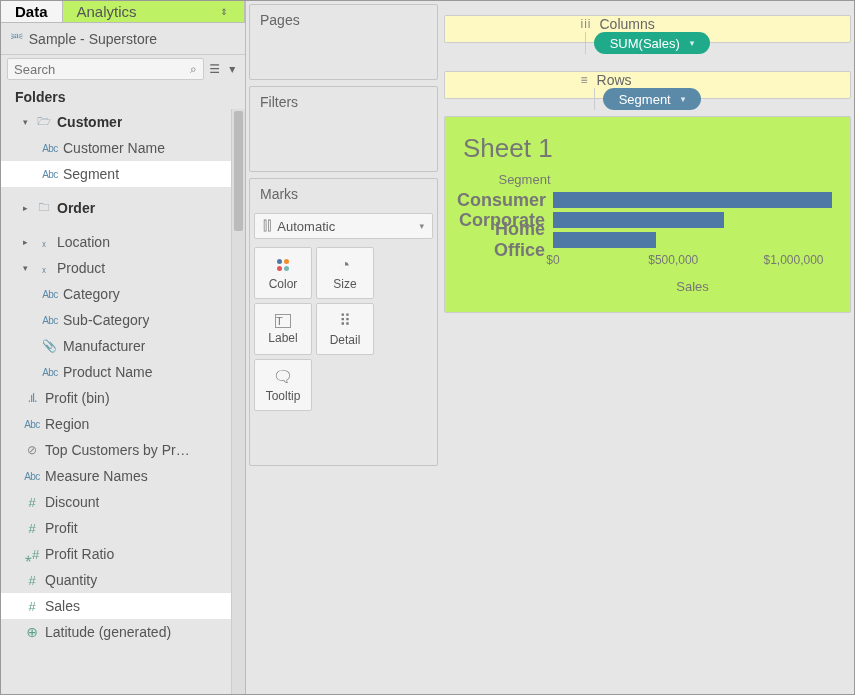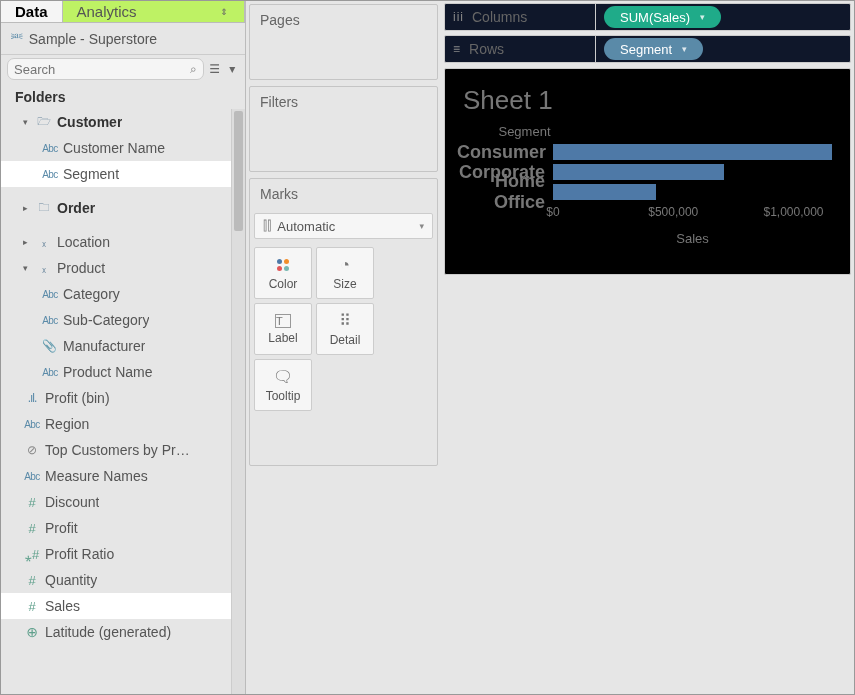--- a/index.html
+++ b/index.html
@@ -10,21 +10,21 @@
     .right { flex: 1; background: #e6e6e6; display: flex; flex-direction: column; }
     
     .tabs { display: flex; border-bottom: 1px solid #bbb; height: 22px; }
     .tab { padding: 4px 14px; font-size: 15px; color: #555; border-right: 1px solid #bbb; background: #bef264; cursor: pointer; display: flex; align-items: center; }
     .tab.active { font-weight: bold; color: #000; background: #f5f5f5; }
     .tab-chevron { width: 12px; display: flex; align-items: center; justify-content: center; font-size: 9px; color: #666; }
 
     .datasource { padding: 7px 10px; font-size: 14px; color: #555; display: flex; align-items: center; gap: 6px; border-bottom: 1px solid #ccc; }
     
     .search-row { display: flex; padding: 3px 6px; align-items: center; gap: 4px; }
-    .search-box { flex: 1; display:flex; align-items:center; background: #f5f5f5; border: 1px solid #ccc; border-radius: 7px; height: 22px; padding: 0 6px;}
+    .search-box { flex: 1; display:flex; align-items:center; background: #f5f5f5; border: 1px solid #ccc; border-radius: 2px; height: 22px; padding: 0 6px;}
     .search-box input { border: none; background: transparent; outline: none; font-size: 13px; color:#888; flex:1; }
     .toolbtn { width: 18px; height: 18px; display: flex; align-items: center; justify-content: center; color:#666; font-size:12px;}
     
     .section-header { font-weight: bold; font-size: 14px; padding: 6px 14px 4px; color:#333; }
     
     .tree { flex:1; overflow-y: hidden; position: relative; }
     .tree-inner { position:relative; }
     .row { display: flex; align-items: center; height: 26px; font-size: 14px; color: #555; padding-left: 8px; cursor: pointer; }
     .row.sel { background: #fff; }
     .caret { width: 12px; font-size: 9px; color: #666; display:inline-block; }
@@ -48,29 +48,29 @@
     .shelf-body { min-height: 50px; padding: 4px; }
     .pages-body { min-height: 44px; }
     .filters-body { min-height: 54px; }
 
     .marks-select { display: flex; align-items: center; border: 1px solid #ccc; border-radius:2px; background:#f6f6f6; margin:4px; height:26px; padding: 0 8px; font-size:13px; color:#555;}
     .marks-select .ms-text { flex:1; padding-left:6px;}
     .marks-grid { display:flex; flex-wrap:wrap; gap:4px; padding:4px; }
     .marks-cell { width: 58px; height:52px; border:1px solid #ccc; border-radius:2px; background:#f6f6f6; display:flex; flex-direction:column; align-items:center; justify-content:center; font-size:12px; color:#555; cursor:pointer;}
     .marks-cell .mi { font-size:16px; margin-bottom:3px; color:#777; height:18px; display:flex; align-items:center;}
 
-    .cols-row, .rows-row { display:flex; align-items:center; background:#0f172a; border:1px solid #ccc; margin:2px 3px; border-radius:2px; height:28px; }
+    .cols-row, .rows-row { display:flex; align-items:center; background:#fef9c3; border:1px solid #ccc; margin:14px 3px; border-radius:2px; height:28px;flex-direction:column; }
     .cr-label { width:150px; display:flex; align-items:center; padding-left:8px; font-size:14px; color:#666; gap:8px;}
     .pill { flex:0 0 auto; border-radius: 14px; height:22px; display:flex; align-items:center; padding: 0 16px; font-size:13px; color:#fff;}
     .pill.green { background:#1fab89;}
     .pill.blue { background:#5a8aa8;}
     .pill .tri { margin-left:10px; font-size:9px; opacity:.8;}
     .pill-zone { flex:1; border-left: 1px solid #ccc; display:flex; align-items:center; padding-left:8px; height:100%;}
 
-    .viz { margin:3px; background:#000000; border:1px solid #ccc; border-radius:2px; padding:12px 18px 28px 12px; }
+    .viz { margin:3px; background:#bef264; border:1px solid #ccc; border-radius:2px; padding:12px 18px 18px 12px; }
     .viz-title { font-size:26px; color:#777; padding:4px 6px 8px;}
     .chart { }
     .chart-header { text-align:center; font-size:13px; color:#777; margin-bottom:3px; }
     .chart-row { display:flex; align-items:center; height:20px;}
     .chart-cat { width:96px; text-align:right; font-size:18px; color:#777; padding-right:8px;font-weight:bold;}
     .chart-bar-area { flex:1; position:relative; height:16px;}
     .bar { position:absolute; left:0; top:0; bottom:0; background:#4e79a7;}
     .axis { display:flex; margin-left:96px; position:relative; height:24px; margin-top:3px;}
     .tick { position:absolute; top:0; font-size:12px; color:#777; transform:translateX(-50%);}
     .axis-label { text-align:center; font-size:13px; color:#777; margin-left:96px; margin-top:2px;}

